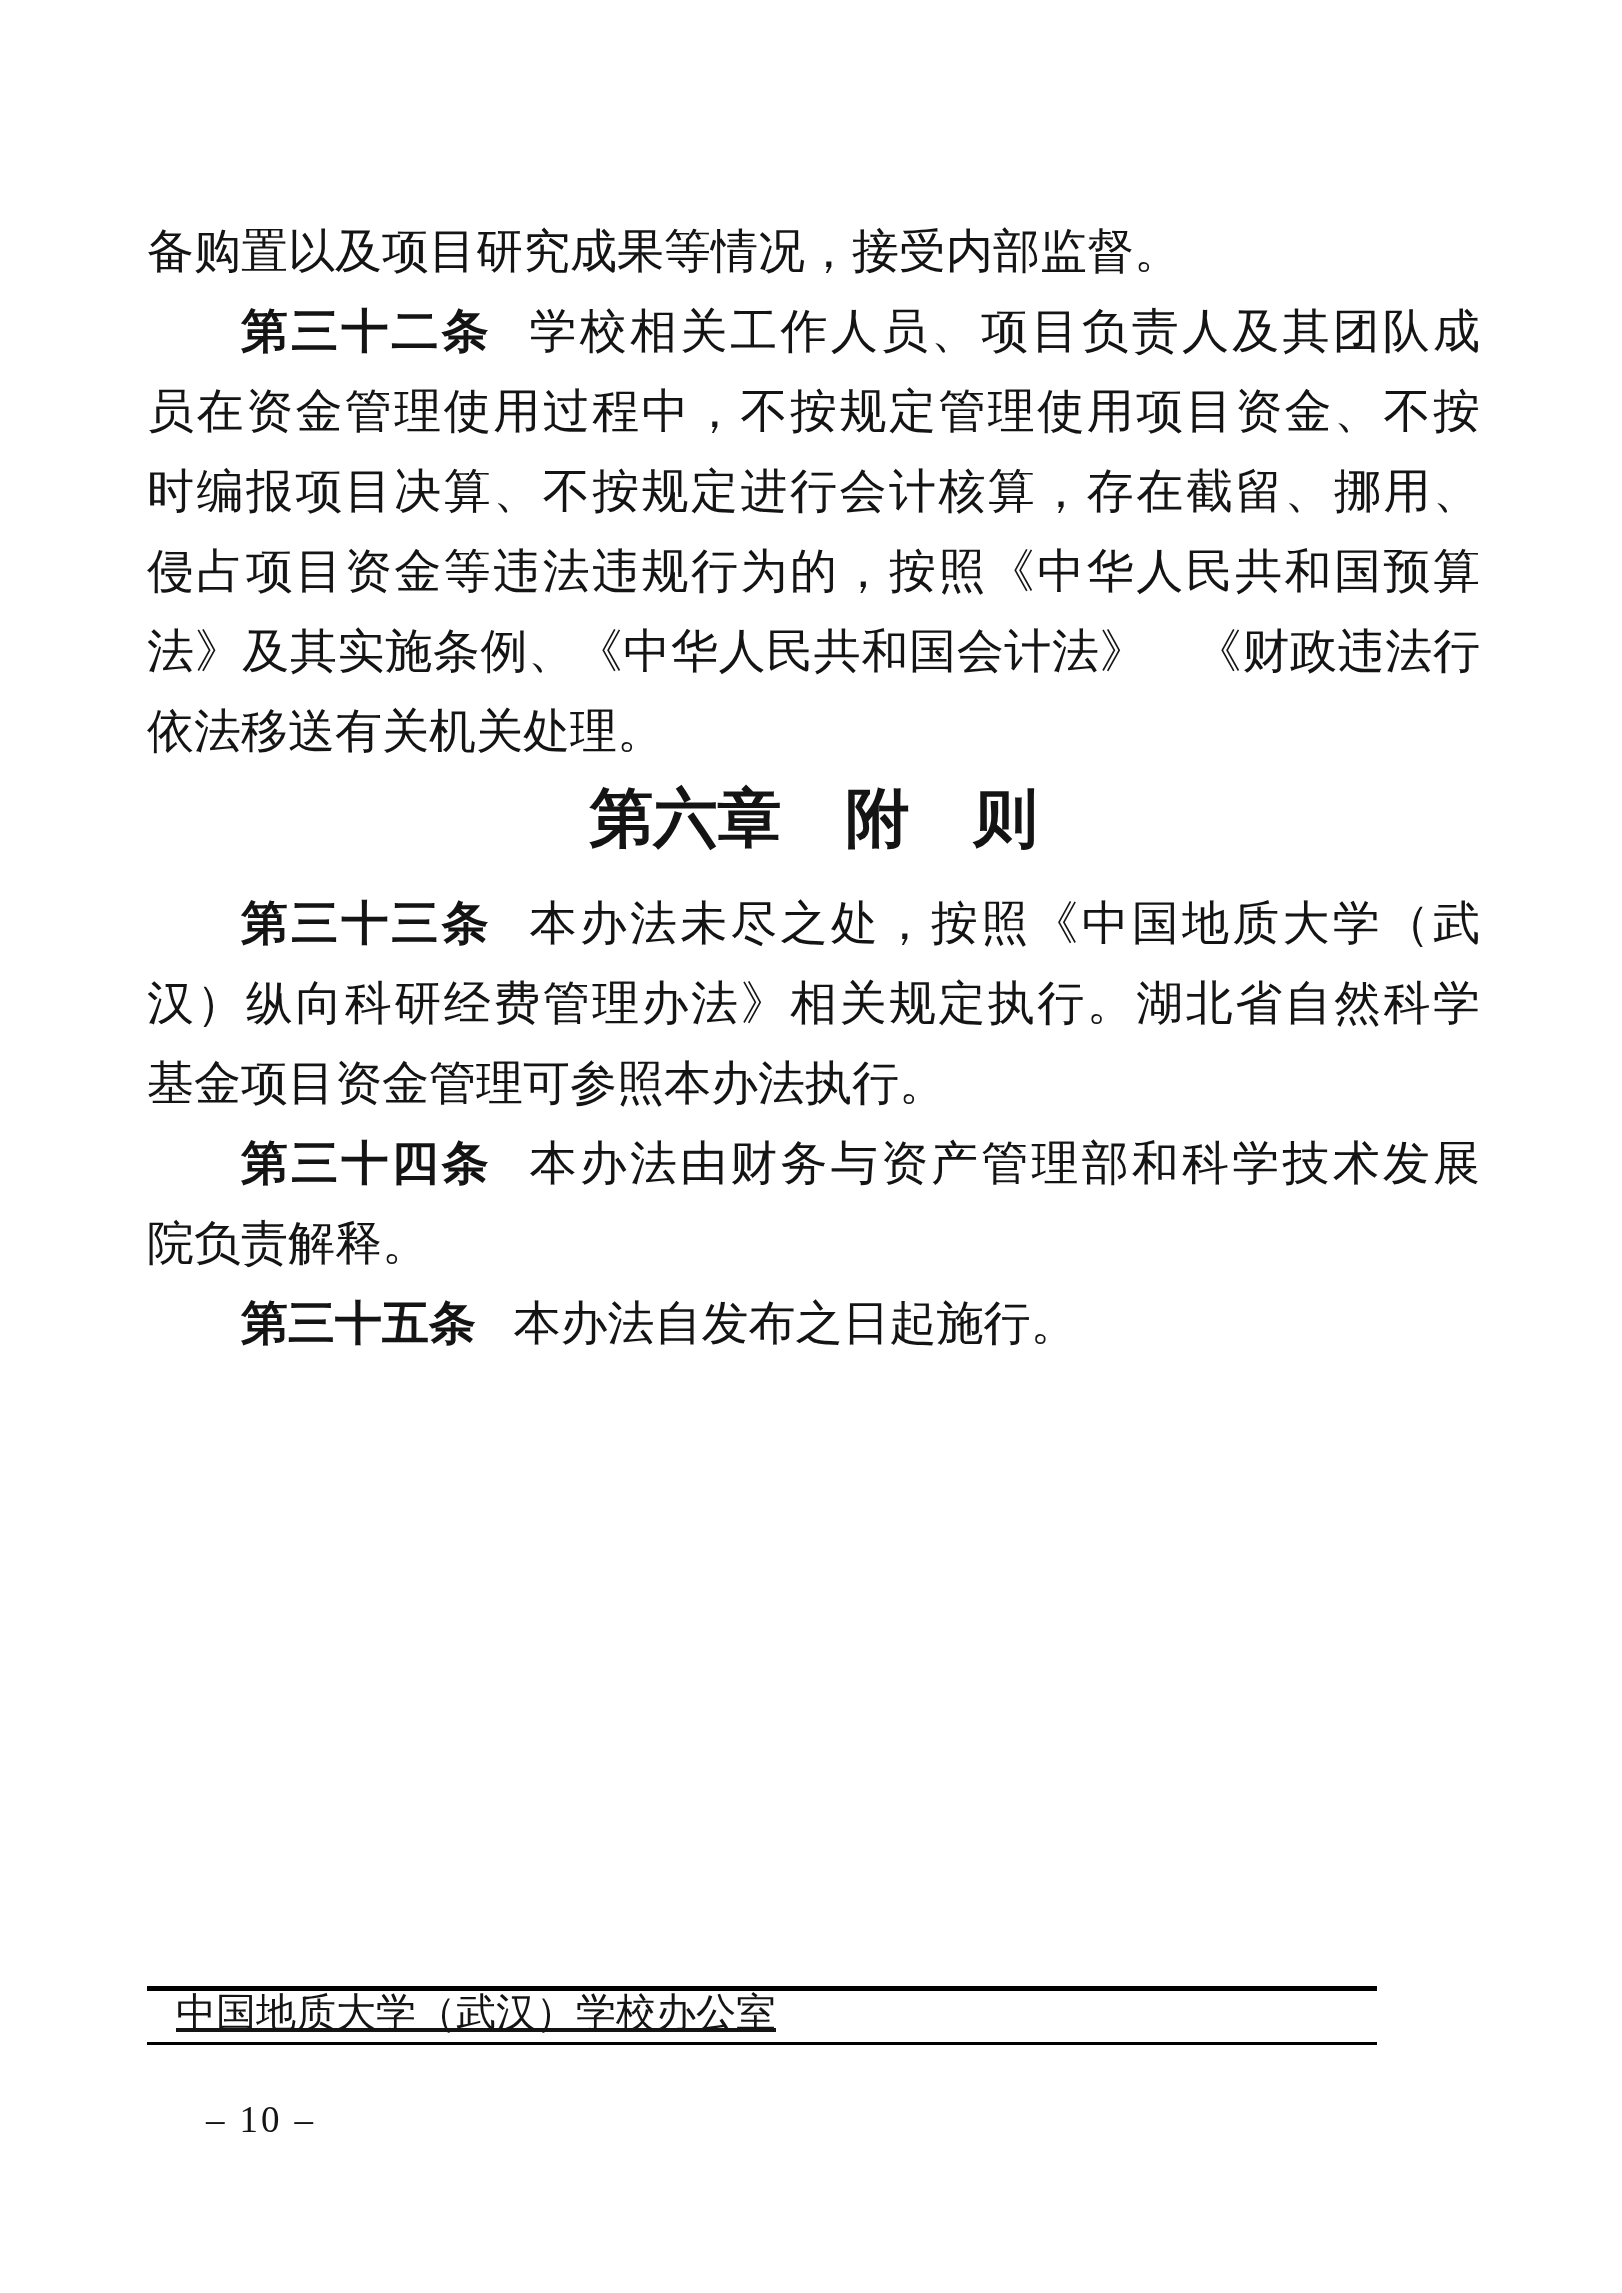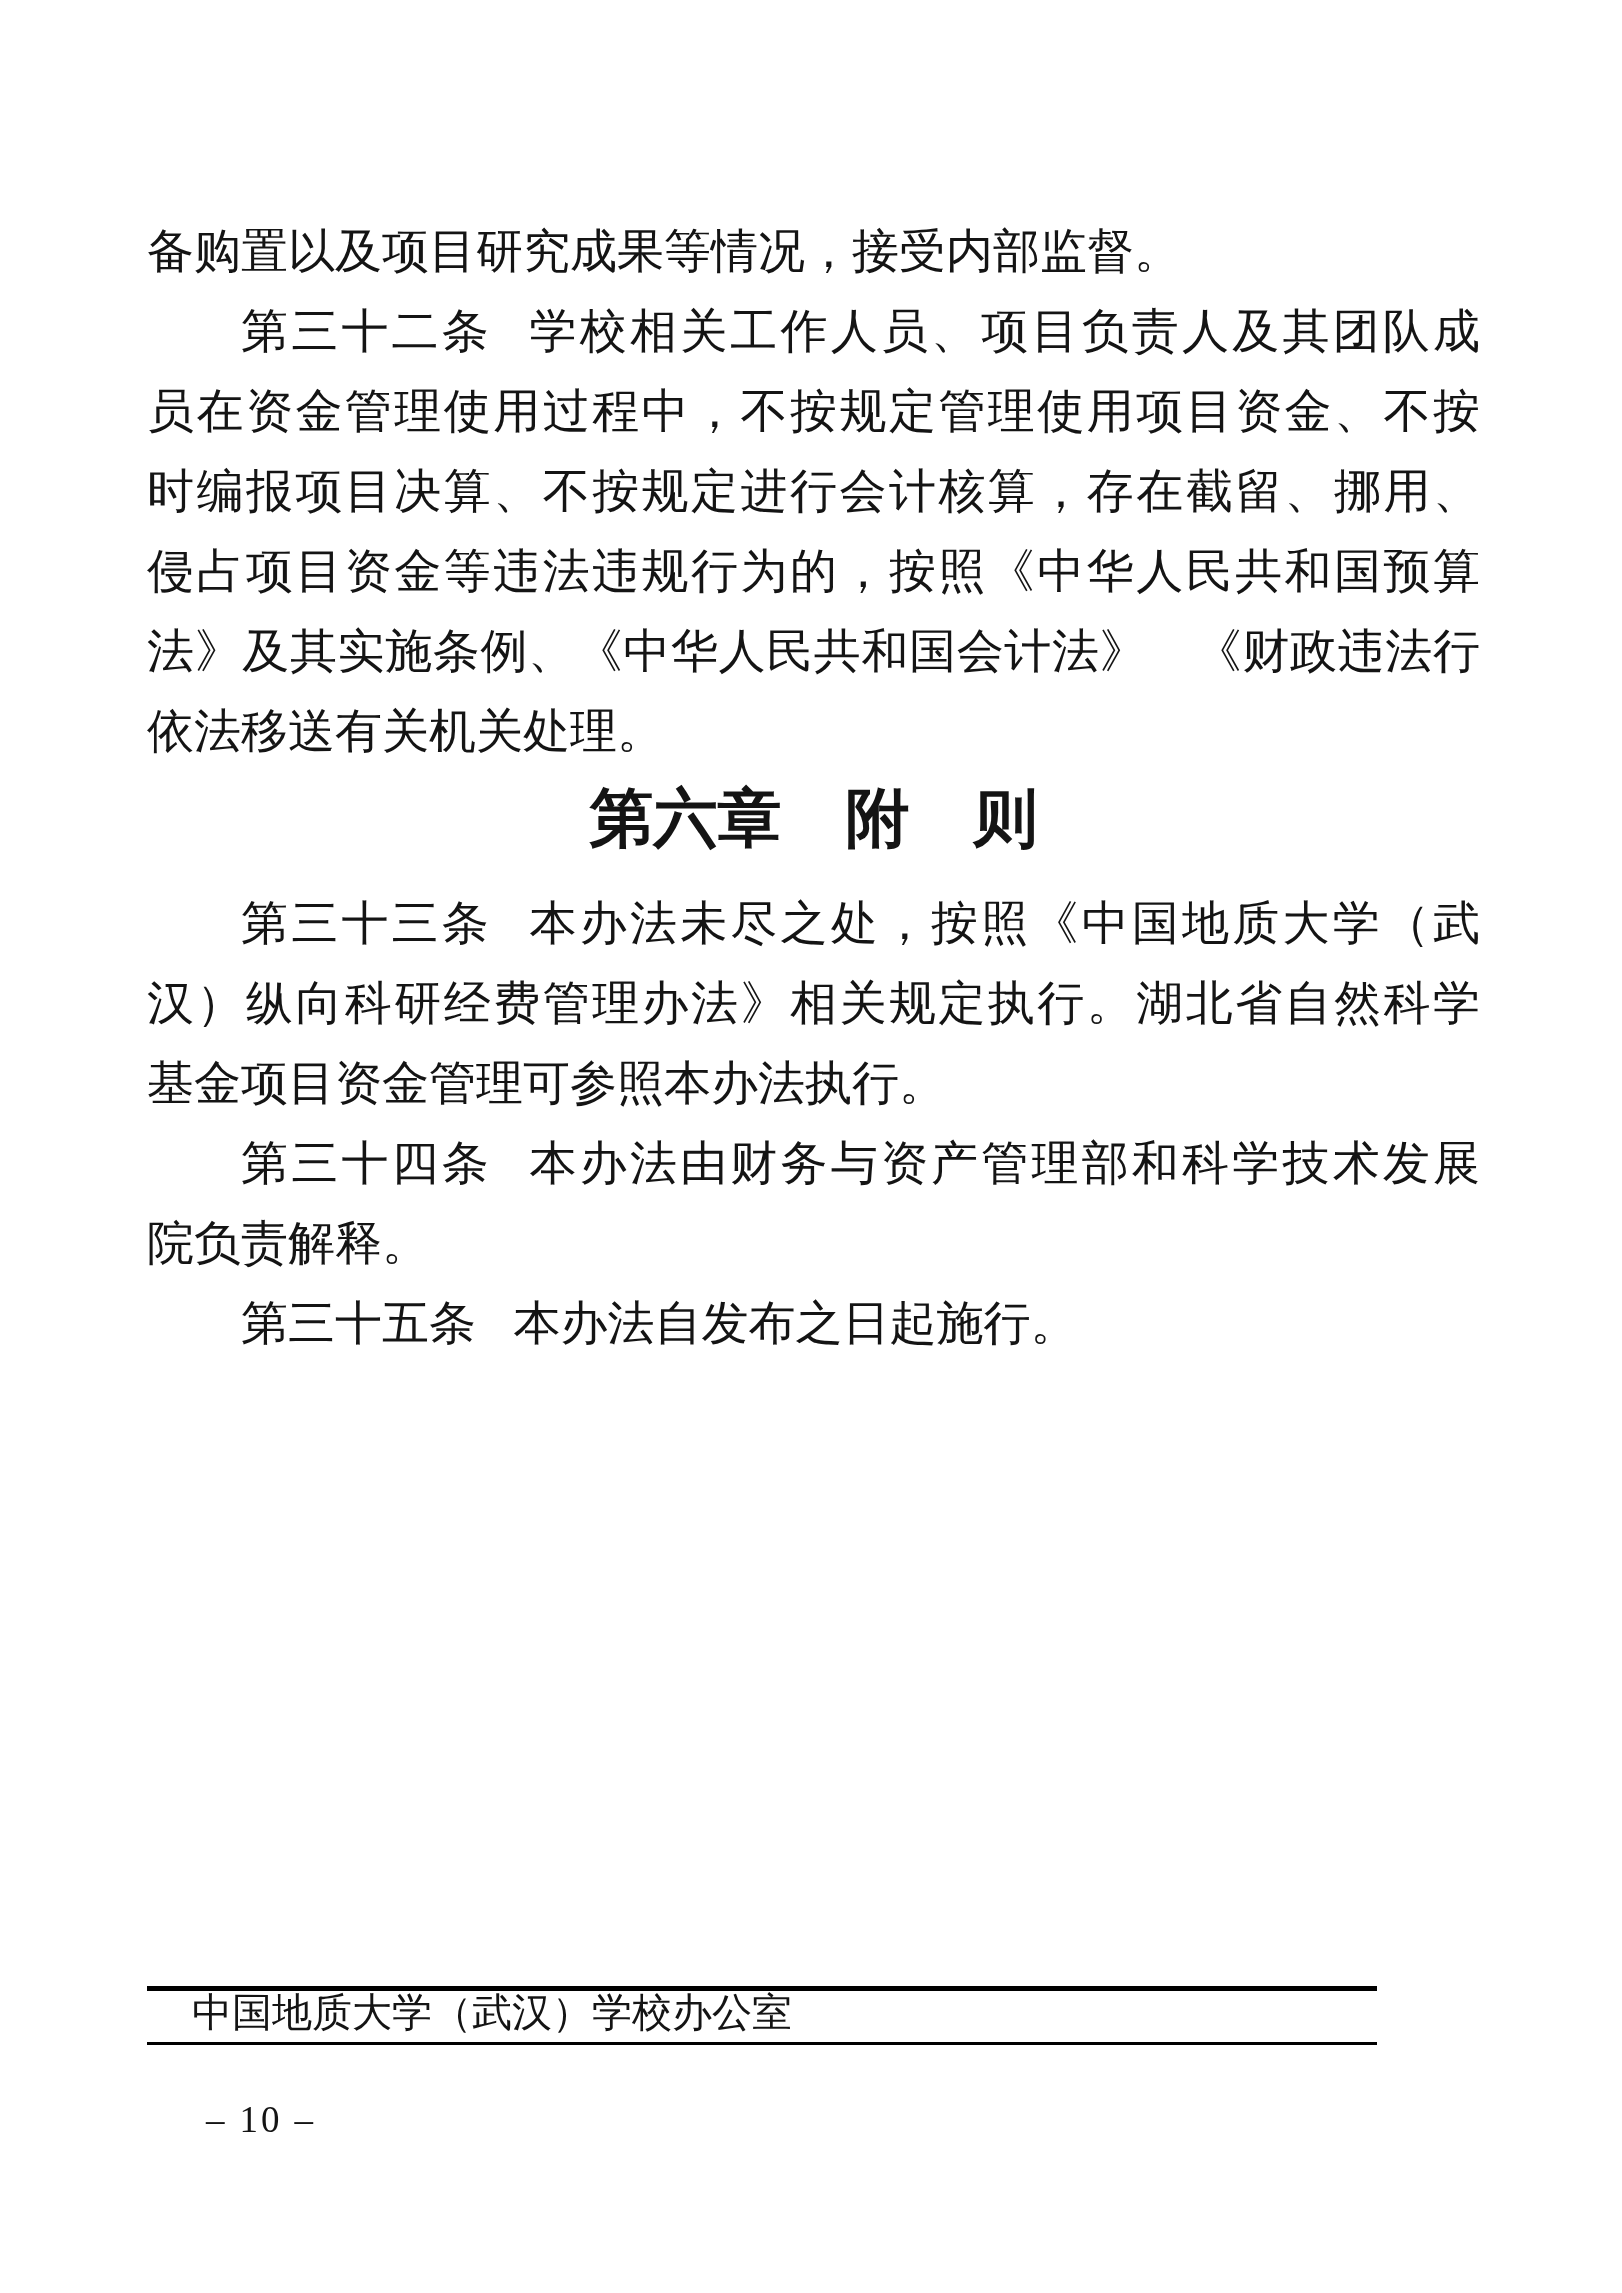--- a/index.html
+++ b/index.html
@@ -23,21 +23,21 @@
     line-height: 80px;
     height: 80px;
     overflow: hidden;
   }
   .j {
     text-align: justify;
     text-align-last: justify;
     text-justify: inter-character;
   }
   .i { text-indent: 94px; }
-  .term { font-weight: 400; margin-right: 0.8em; }
+  .term { font-weight: 700; margin-right: 0.8em; }
   .term:empty { display: none; margin-right: 0; }
   .heading {
     font-family: Liberation Mono, monospace;
     font-weight: 700;
     font-size: 64px;
     height: 80px;
     line-height: 80px;
     text-align: center;
     margin-top: 11.8px;
     margin-bottom: 20.6px;
@@ -49,29 +49,30 @@
     background: #000;
   }
   .rule-bottom {
     position: absolute;
     left: 147px; top: 2042px;
     width: 1230px; height: 2.9px;
     background: #000;
   }
   .footer-row {
     position: absolute;
-    left: 163px; top: 1991px;
+    left: 147px; top: 1991px;
     width: 1230px; height: 42px;
     display: flex;
     justify-content: space-between;
     align-items: center;
     font-size: 40px;
     box-sizing: border-box;
     padding-left: 29px;
     padding-right: 21.6px;
+    text-decoration: underline;
   }
   .pagenum {
     position: absolute;
     left: 206px; top: 2098px;
     font-size: 37px;
     letter-spacing: 2.9px;
   }
 </style>
 </head>
 <body>

